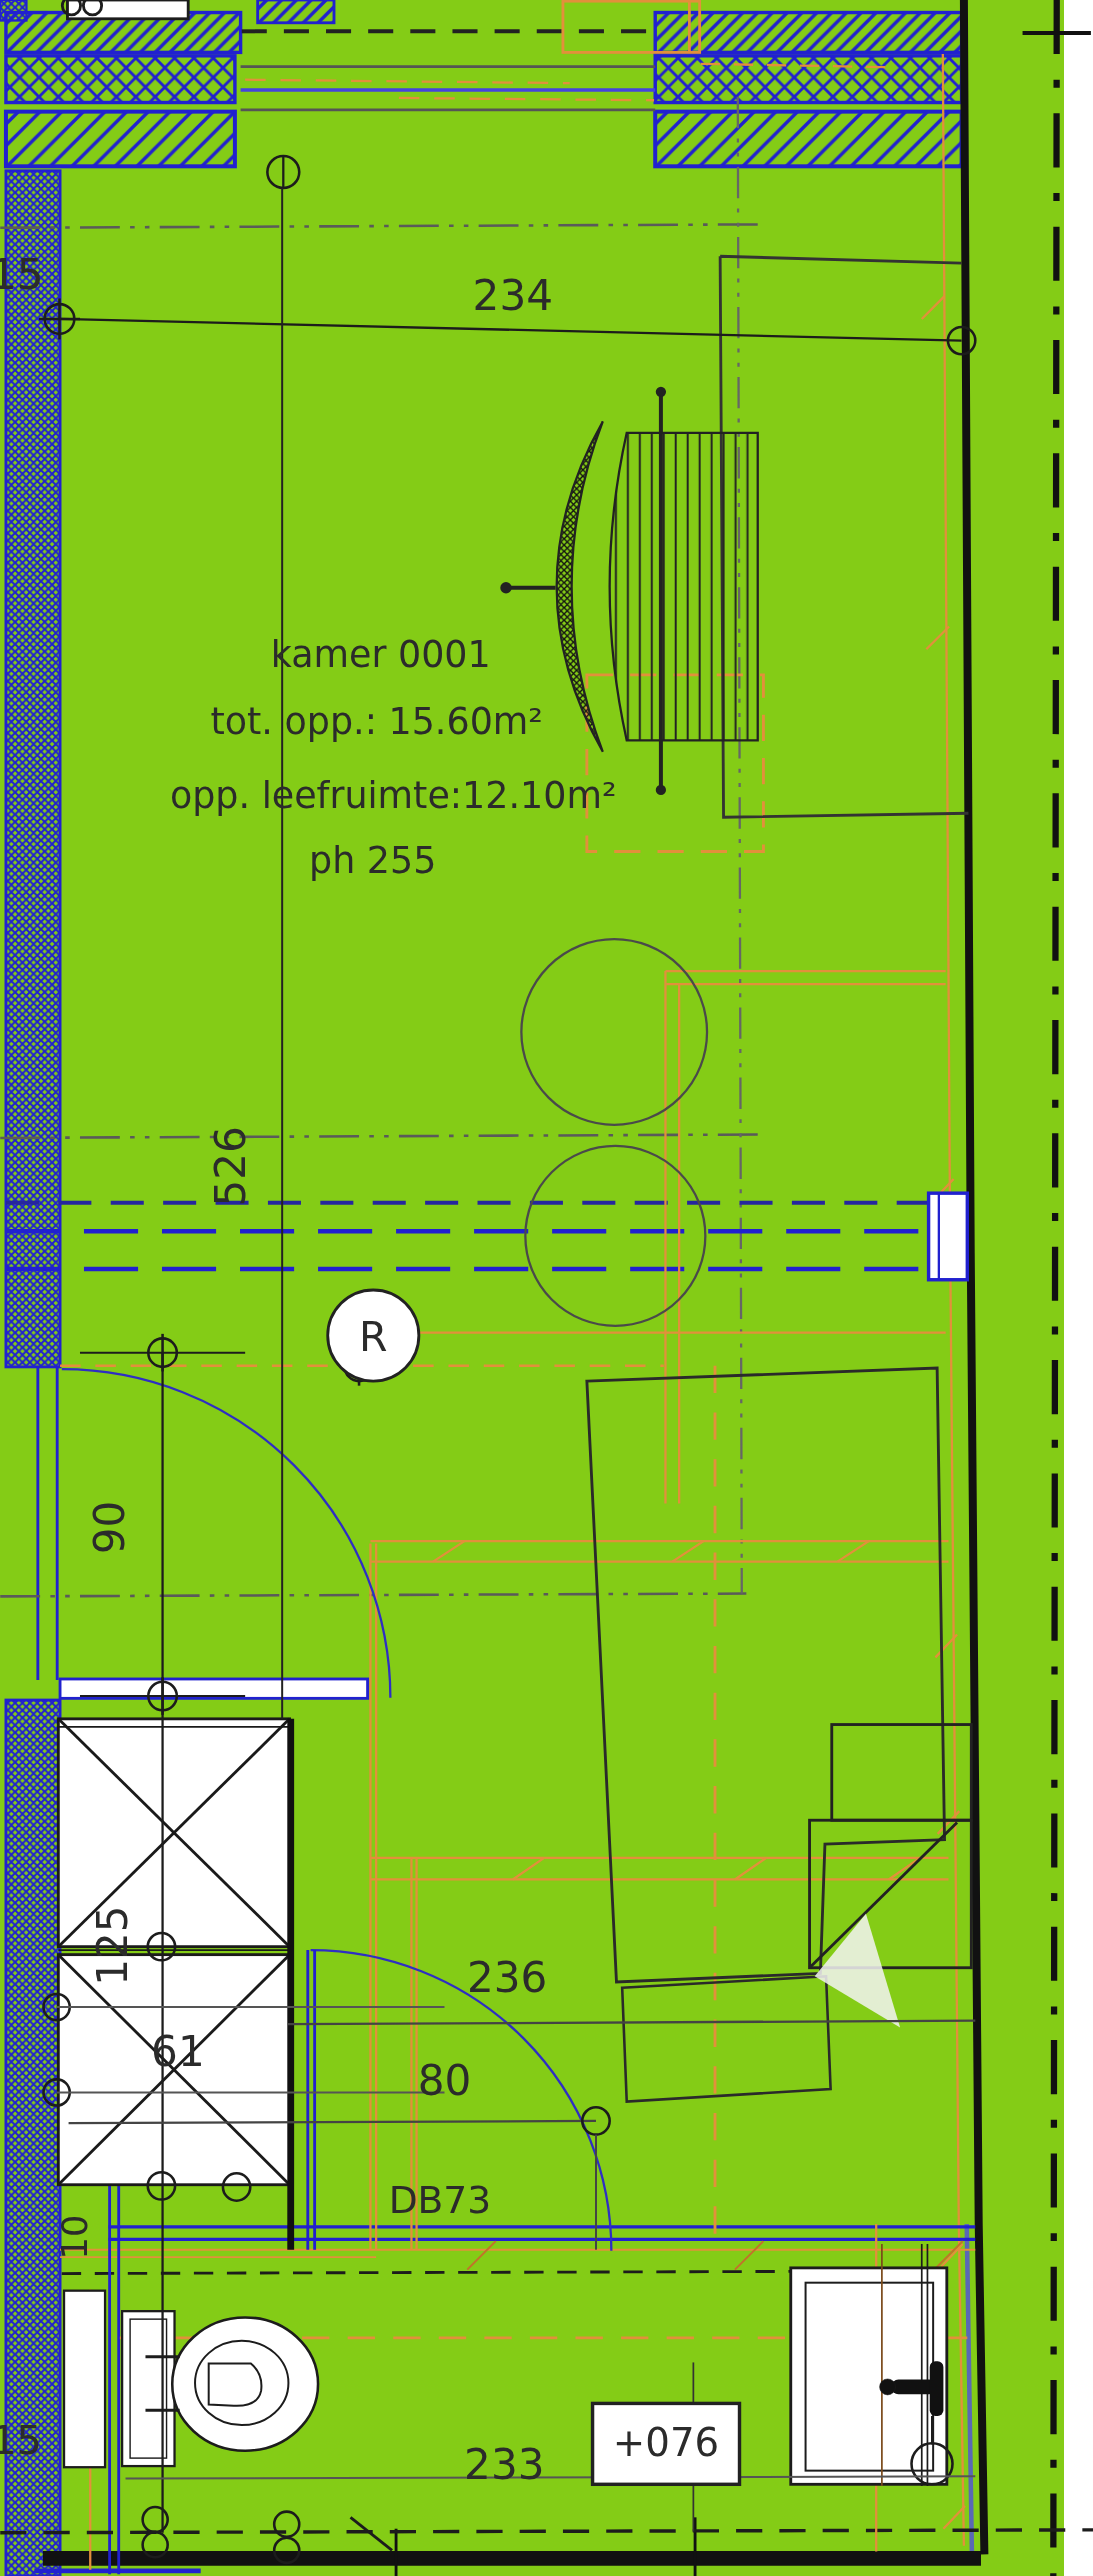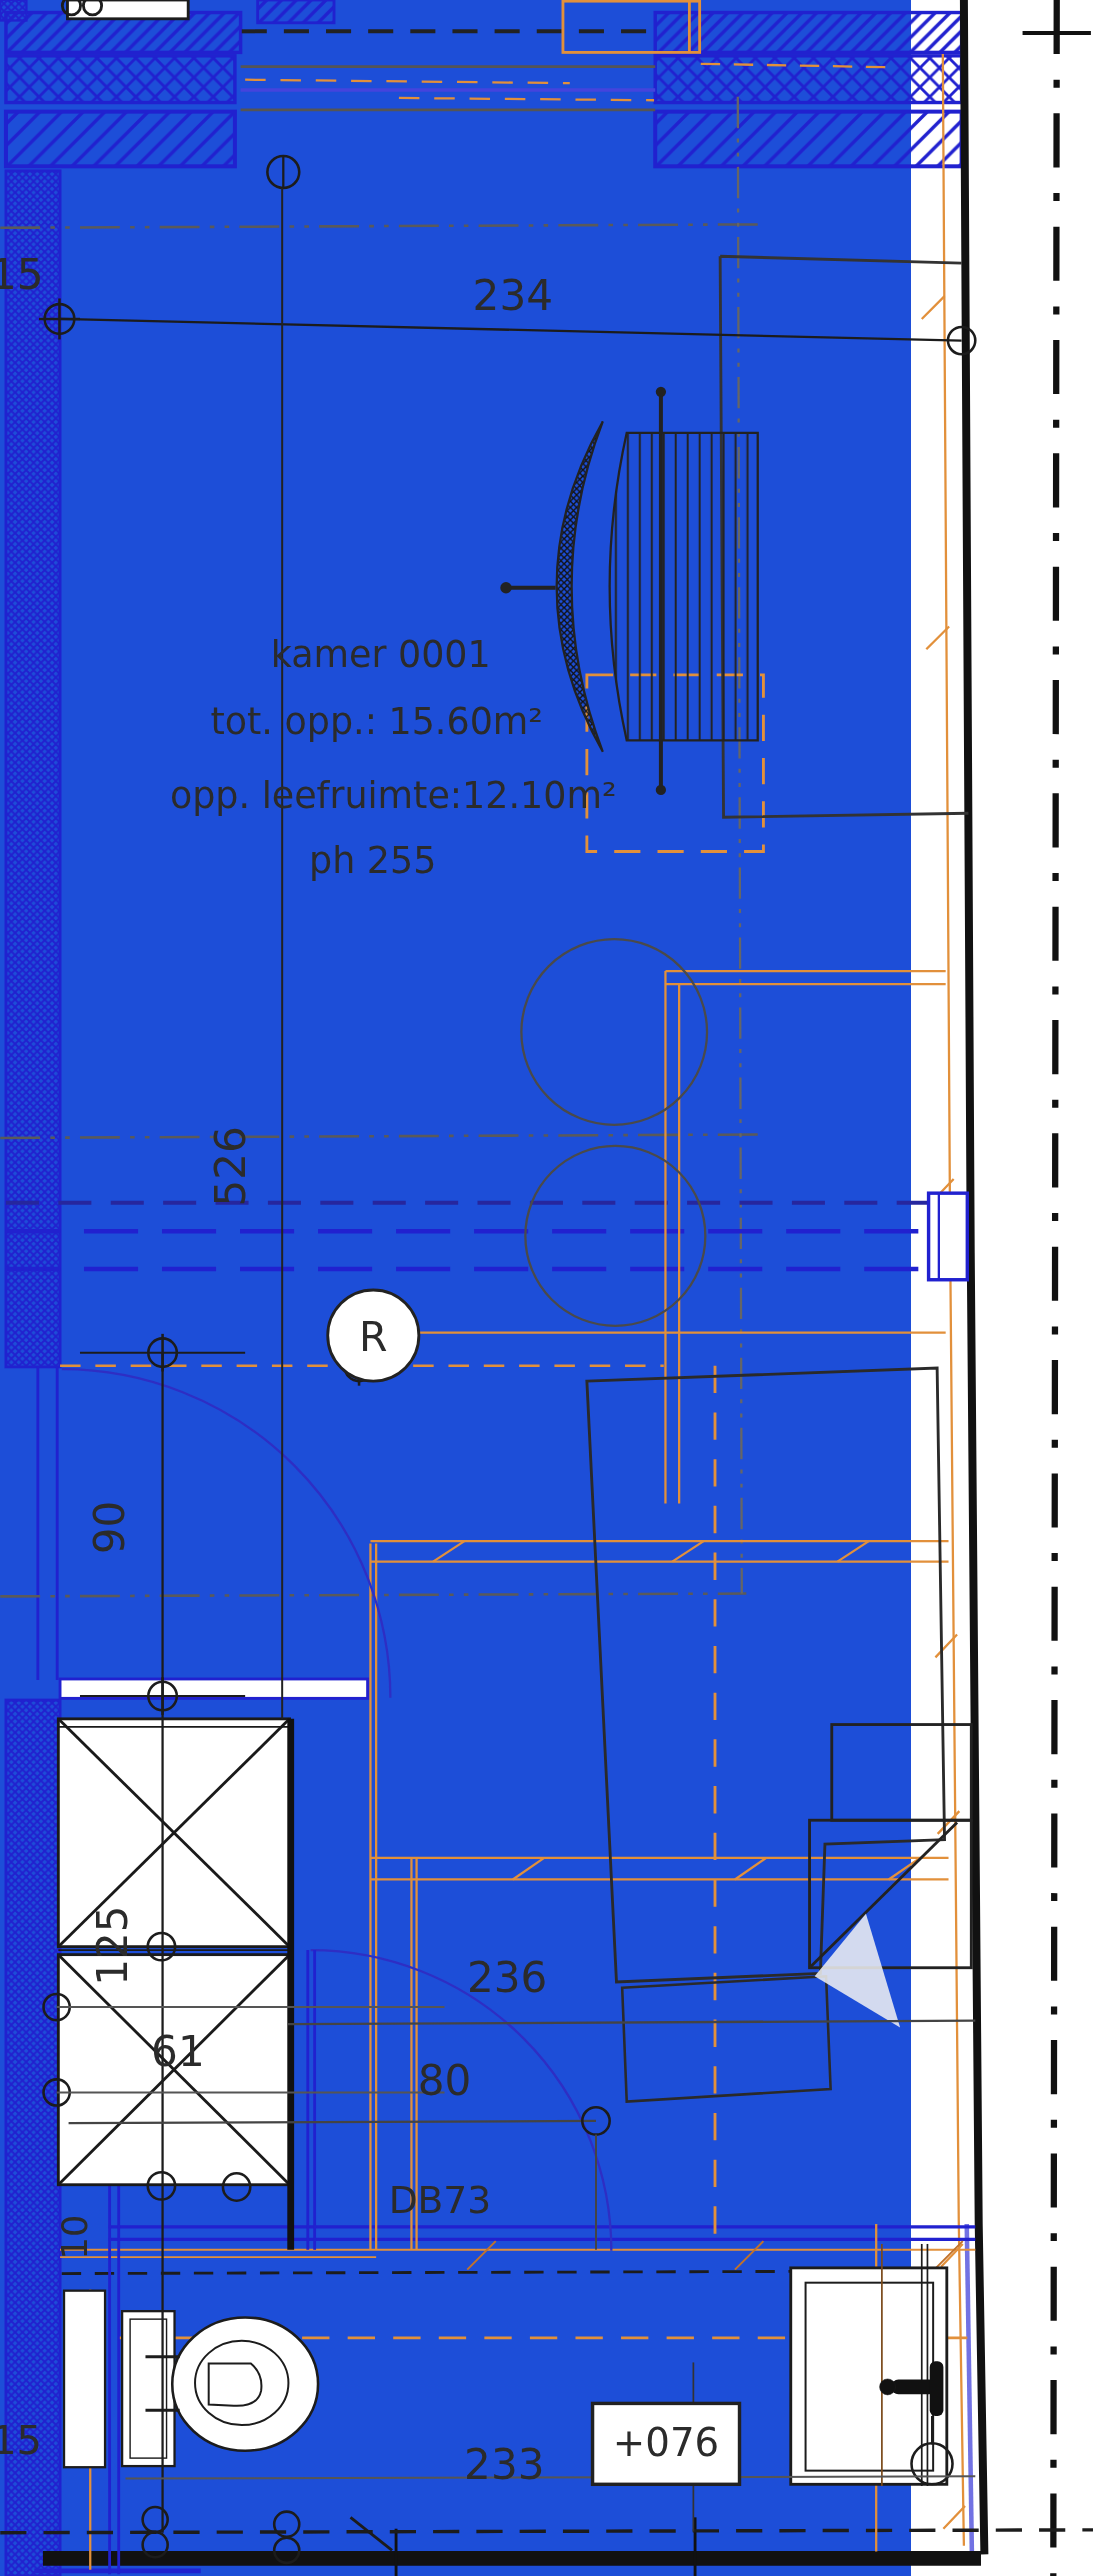--- a/index.html
+++ b/index.html
@@ -1,16 +1,16 @@
 <!DOCTYPE html>
 <html style="font-size:9px"><head>
 <meta charset="utf-8">
 <style>
   html,body{margin:0;padding:0;background:#ffffff;}
-  .plan-wrap{width:911px;height:2576px;position:relative;background:#1d4ed8;}
+  .plan-wrap{width:1064px;height:2576px;position:relative;background:#84cc16;}
   svg{display:block;}
   text{font-family:"DejaVu Sans","Liberation Sans",sans-serif;fill:#2b2b2b;}
   .dim{font-size:74px;}
   .dim-s{font-size:66px;}
   .room-line{font-size:64px;}
 </style>
 </head>
 <body>
 
 <div class="plan-wrap">

